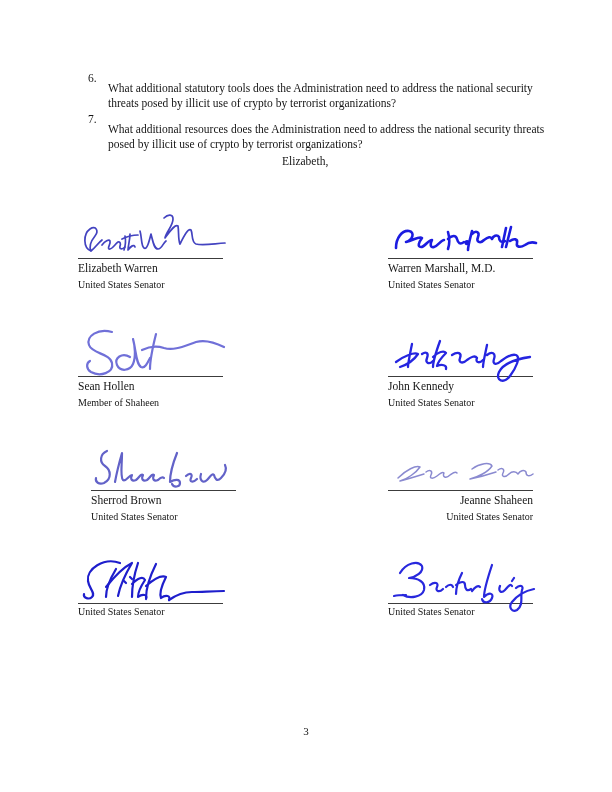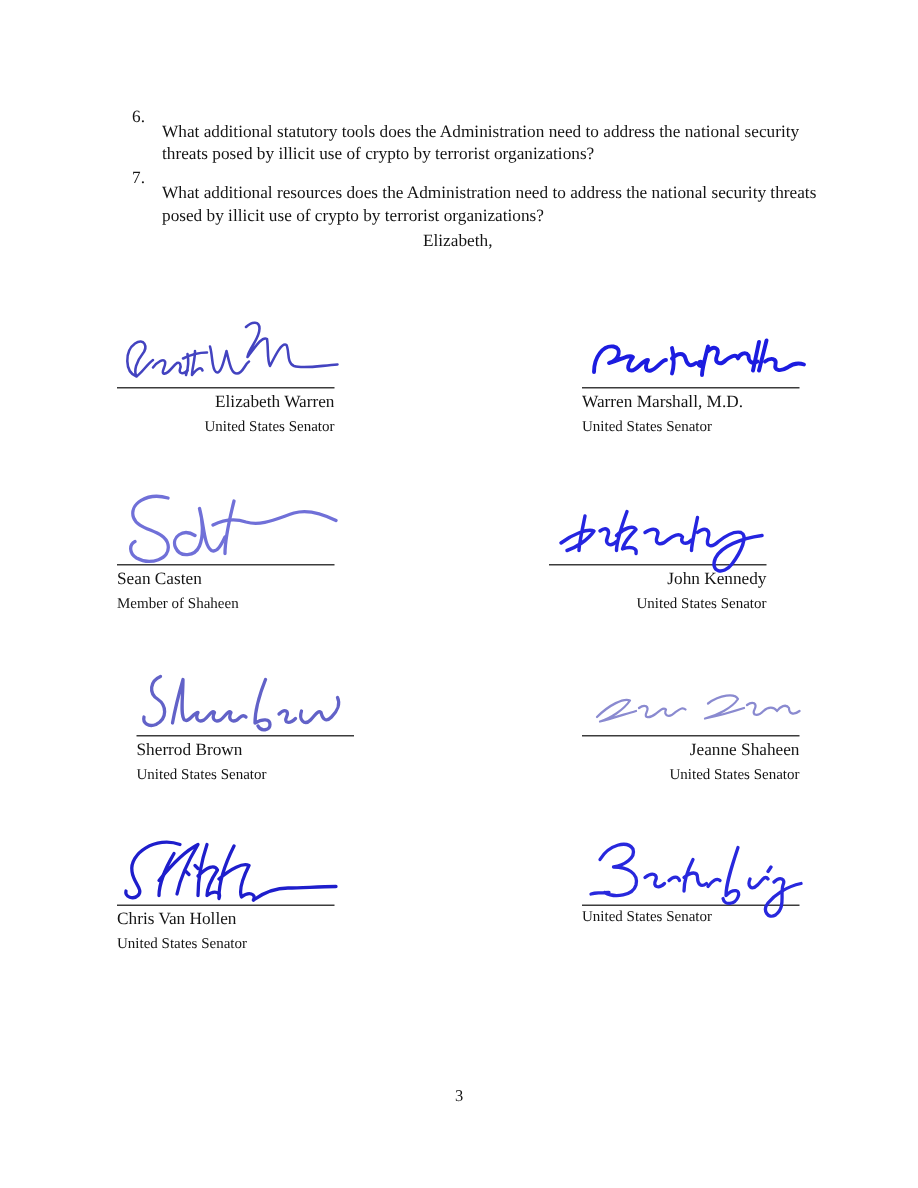--- a/index.html
+++ b/index.html
@@ -48,21 +48,21 @@
 
   <div class="q-item">
     <div class="q-num">7.</div>
     <div class="q-text">What additional resources does the Administration need to address the national security threats posed by illicit use of crypto by terrorist organizations?</div>
   </div>
 </div>
 
   <div class="closing">Elizabeth,</div>
 
   <div class="sig-grid">
-  <div class="sig-block" style="top: 206px; left: 78px; text-align: right;">
+  <div class="sig-block" style="top: 206px; left: 78px;">
     <div class="sig-art">
       <svg width="150" height="52" viewBox="0 0 150 52" xmlns="http://www.w3.org/2000/svg">
             <path d="M13,45 C5,42 5,28 12,23 C18,19 21,25 17,30 C13,35 11,41 13,45 C17,42 20,37 24,34" fill="none" stroke="#4343c0" stroke-width="1.7" stroke-linecap="round" stroke-linejoin="round"></path>
             <path d="M24,39 C27,35 31,33 32,35 C33,38 29,42 31,43 C34,44 37,38 40,36 C42,35 43,38 42,40 C41,43 44,44 47,41" fill="none" stroke="#4343c0" stroke-width="1.7" stroke-linecap="round" stroke-linejoin="round"></path>
             <path d="M47,30 C48,35 47,41 46,44 M52,28 C52,34 50,40 50,44 C53,40 56,38 57,41" fill="none" stroke="#4343c0" stroke-width="1.7" stroke-linecap="round" stroke-linejoin="round"></path>
             <path d="M44,33 C50,30 56,29 60,29" fill="none" stroke="#4343c0" stroke-width="1.7" stroke-linecap="round" stroke-linejoin="round"></path>
             <path d="M62,25 C64,32 63,40 66,42 C69,44 71,36 73,28 C75,36 76,43 80,43 C84,43 85,37 88,35" fill="none" stroke="#4343c0" stroke-width="1.7" stroke-linecap="round" stroke-linejoin="round"></path>
             <path d="M86,12 C90,8 95,8 95,13 C95,20 88,26 87,32 C93,24 97,18 100,20 C101,26 100,34 102,38 C106,30 110,22 113,24 C115,28 113,36 118,38 C124,40 134,38 147,37" fill="none" stroke="#4343c0" stroke-width="1.7" stroke-linecap="round" stroke-linejoin="round"></path>
           </svg>
     </div>
@@ -90,25 +90,25 @@
   <div class="sig-block" style="top: 324px; left: 78px;">
     <div class="sig-art">
       <svg width="150" height="52" viewBox="0 0 150 52" xmlns="http://www.w3.org/2000/svg">
             <path d="M34,8 C20,4 8,12 11,21 C14,30 32,29 34,39 C36,49 22,53 13,48 C8,45 8,39 12,37" fill="none" stroke="#7070d8" stroke-width="2.2" stroke-linecap="round" stroke-linejoin="round"></path>
             <path d="M52,33 C44,28 36,34 39,41 C42,48 52,47 55,40 C58,33 57,22 55,15 C58,26 58,40 63,43 C67,45 70,38 72,34" fill="none" stroke="#7070d8" stroke-width="2.2" stroke-linecap="round" stroke-linejoin="round"></path>
             <path d="M78,10 C75,22 72,36 72,45" fill="none" stroke="#7070d8" stroke-width="2.2" stroke-linecap="round" stroke-linejoin="round"></path>
             <path d="M64,26 C72,22 80,22 86,24 C96,27 106,22 118,18 C128,15 138,19 146,23" fill="none" stroke="#7070d8" stroke-width="2.2" stroke-linecap="round" stroke-linejoin="round"></path>
           </svg>
     </div>
     <div class="sig-line" style="border-top-color: rgb(60, 60, 60);"></div>
-    <div class="sig-name">Sean Casten</div>
+    <div class="sig-name">Sean Hollen</div>
     <div class="sig-title">Member of Shaheen</div>
   </div>
 
-  <div class="sig-block" style="top: 324px; left: 366px; text-align: right;">
+  <div class="sig-block" style="top: 324px; left: 388px;">
     <div class="sig-art">
       <svg width="150" height="52" viewBox="0 0 150 52" xmlns="http://www.w3.org/2000/svg">
             <path d="M8,38 C16,32 26,28 30,30 C26,36 18,41 12,43 M24,20 C22,30 20,39 20,43" fill="none" stroke="#2525e0" stroke-width="2.3" stroke-linecap="round" stroke-linejoin="round"></path>
             <path d="M34,30 C38,27 41,29 39,34 C37,39 41,41 45,37" fill="none" stroke="#2525e0" stroke-width="2.3" stroke-linecap="round" stroke-linejoin="round"></path>
             <path d="M52,17 C48,28 45,38 45,43 M45,33 C50,28 56,26 58,29 C54,33 50,38 49,42 C54,40 59,41 58,45" fill="none" stroke="#2525e0" stroke-width="2.3" stroke-linecap="round" stroke-linejoin="round"></path>
             <path d="M64,31 C70,27 74,29 72,34 C70,39 75,40 79,36 C83,33 87,31 89,34 C87,38 91,40 95,36" fill="none" stroke="#2525e0" stroke-width="2.3" stroke-linecap="round" stroke-linejoin="round"></path>
             <path d="M99,21 C97,31 95,39 95,43 M99,31 C104,27 108,29 106,35 C104,41 109,41 113,37 C118,33 124,30 128,31 C133,33 128,44 122,52 C116,60 107,57 111,48 C115,40 128,35 142,33" fill="none" stroke="#2525e0" stroke-width="2.3" stroke-linecap="round" stroke-linejoin="round"></path>
           </svg>
     </div>
     <div class="sig-line" style="border-top-color: rgb(60, 60, 60);"></div>
@@ -151,21 +151,20 @@
             <path d="M42,12 C26,6 8,18 10,30 C11,38 18,42 14,46 C11,49 5,47 6,43" fill="none" stroke="#1e1ecc" stroke-width="2.2" stroke-linecap="round" stroke-linejoin="round"></path>
             <path d="M38,18 C32,28 28,39 28,46" fill="none" stroke="#1e1ecc" stroke-width="2.2" stroke-linecap="round" stroke-linejoin="round"></path>
             <path d="M28,36 C36,26 46,16 54,12 C48,22 42,35 40,45" fill="none" stroke="#1e1ecc" stroke-width="2.2" stroke-linecap="round" stroke-linejoin="round"></path>
             <path d="M46,30 L48,32 M52,26 L54,28" fill="none" stroke="#1e1ecc" stroke-width="2.2" stroke-linecap="round" stroke-linejoin="round"></path>
             <path d="M60,12 C56,24 54,37 54,46 M54,33 C60,27 65,25 67,29 C63,35 60,41 60,46 C65,42 70,44 68,48" fill="none" stroke="#1e1ecc" stroke-width="2.2" stroke-linecap="round" stroke-linejoin="round"></path>
             <path d="M78,13 C72,25 68,38 68,47 M68,35 C76,28 84,24 88,26 C84,34 81,42 83,47 C88,43 93,45 91,49" fill="none" stroke="#1e1ecc" stroke-width="2.2" stroke-linecap="round" stroke-linejoin="round"></path>
             <path d="M91,49 C98,44 106,41 114,41 C124,41 134,40 146,40" fill="none" stroke="#1e1ecc" stroke-width="2.2" stroke-linecap="round" stroke-linejoin="round"></path>
           </svg>
     </div>
     <div class="sig-line" style="border-top-color: rgb(60, 60, 60);"></div>
-    <div class="sig-name">Chris Van Hollen</div>
     <div class="sig-title">United States Senator</div>
   </div>
 
   <div class="sig-block" style="top: 551px; left: 388px;">
     <div class="sig-art">
       <svg width="150" height="52" viewBox="0 0 150 52" xmlns="http://www.w3.org/2000/svg">
             <path d="M12,22 C18,12 30,9 34,15 C36,21 28,26 21,27 C30,27 38,31 36,39 C34,46 22,48 15,44 M6,45 C10,44 14,44 18,44" fill="none" stroke="#2828dd" stroke-width="2.2" stroke-linecap="round" stroke-linejoin="round"></path>
             <path d="M42,34 C47,30 51,32 49,36 C47,40 51,42 55,38 M58,36 C61,33 64,33 65,36" fill="none" stroke="#2828dd" stroke-width="2.2" stroke-linecap="round" stroke-linejoin="round"></path>
             <path d="M74,22 C70,30 68,38 68,43 M68,34 C73,30 77,30 77,34 C77,38 79,41 83,38 M84,40 C87,36 90,34 92,36" fill="none" stroke="#2828dd" stroke-width="2.2" stroke-linecap="round" stroke-linejoin="round"></path>
             <path d="M104,14 C100,26 96,38 96,46 C101,41 106,42 104,47 C102,52 95,53 94,48" fill="none" stroke="#2828dd" stroke-width="2.2" stroke-linecap="round" stroke-linejoin="round"></path>

